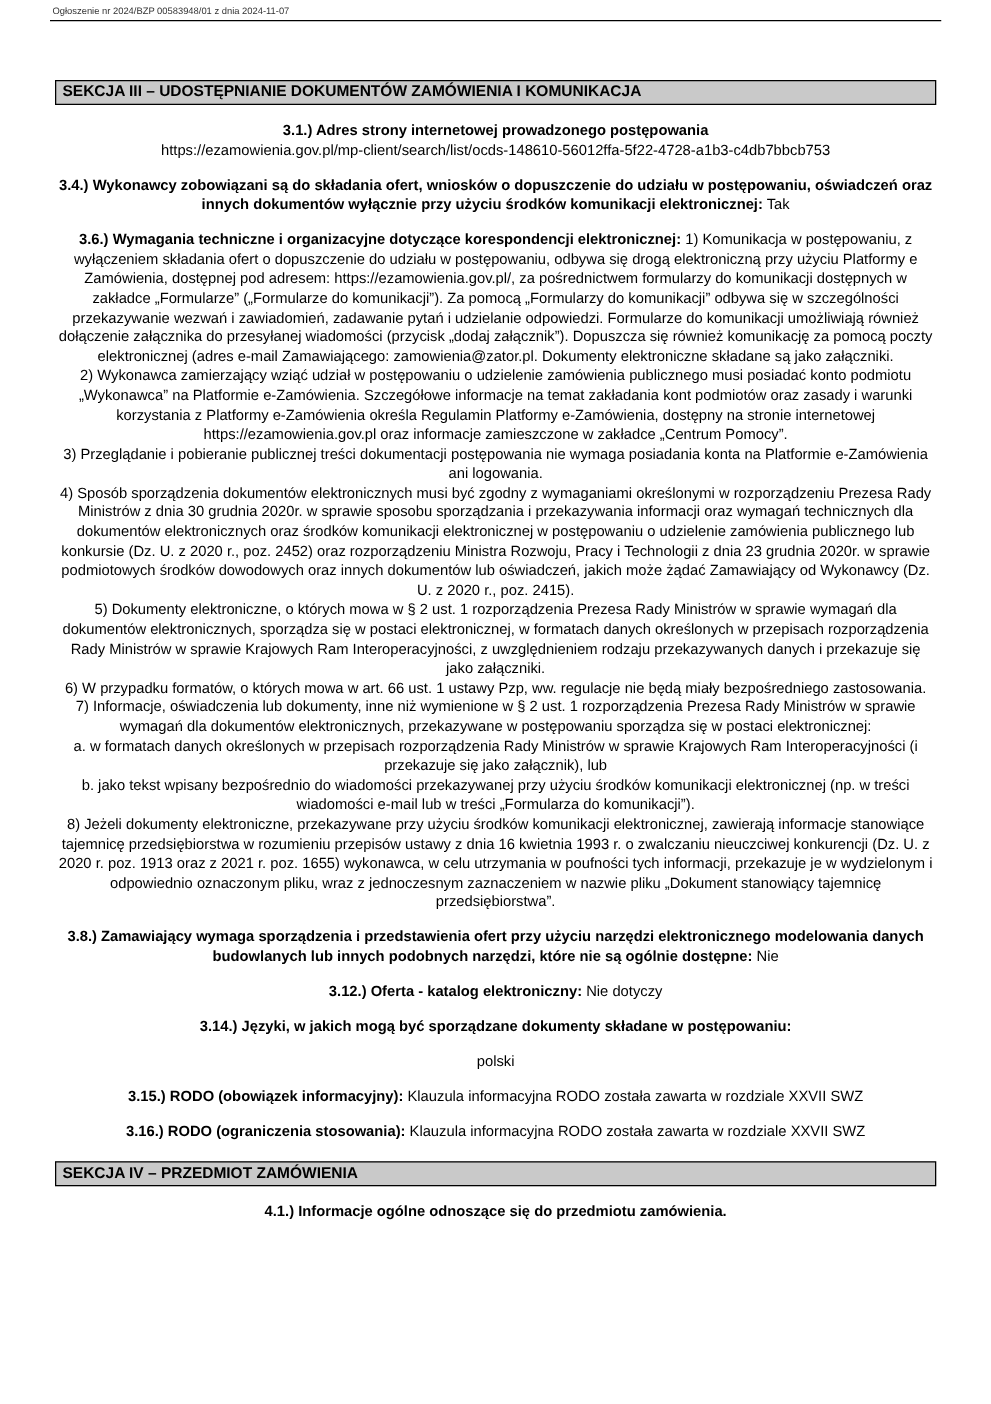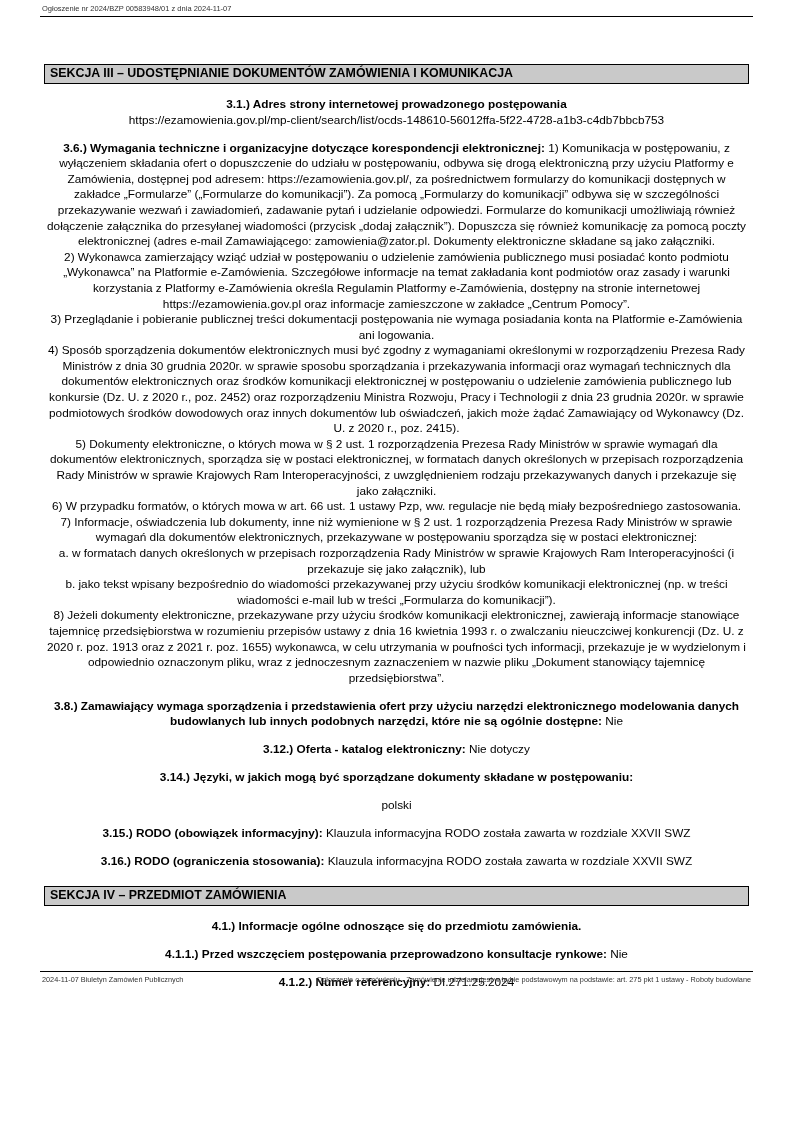--- a/index.html
+++ b/index.html
@@ -45,20 +45,21 @@
 
   <div class="page-header">
     <div class="notice-line">Ogłoszenie nr 2024/BZP 00583948/01 z dnia 2024-11-07</div>
     <hr class="rule">
   </div>
 
   <div class="doc-body">
       <div class="section-bar"><span>SEKCJA III – UDOSTĘPNIANIE DOKUMENTÓW ZAMÓWIENIA I KOMUNIKACJA</span></div>
       <p class="field label-line"><b>3.1.) Adres strony internetowej prowadzonego postępowania</b></p>
       <p class="field value-line"><span>https://ezamowienia.gov.pl/mp-client/search/list/ocds-148610-56012ffa-5f22-4728-a1b3-c4db7bbcb753</span></p>
+      <p class="field"><b>3.4.) Wykonawcy zobowiązani są do składania ofert, wniosków o dopuszczenie do udziału w postępowaniu, oświadczeń oraz innych dokumentów wyłącznie przy użyciu środków komunikacji elektronicznej:</b> <span>Tak</span></p>
       <p class="field"><b>3.6.) Wymagania techniczne i organizacyjne dotyczące korespondencji elektronicznej:</b> <span class="prewrap">1) Komunikacja w postępowaniu, z wyłączeniem składania ofert o dopuszczenie do udziału w postępowaniu, odbywa się drogą elektroniczną przy użyciu Platformy e Zamówienia, dostępnej pod adresem: https://ezamowienia.gov.pl/, za pośrednictwem formularzy do komunikacji dostępnych w zakładce „Formularze” („Formularze do komunikacji”). Za pomocą „Formularzy do komunikacji” odbywa się w szczególności przekazywanie wezwań i zawiadomień, zadawanie pytań i udzielanie odpowiedzi. Formularze do komunikacji umożliwiają również dołączenie załącznika do przesyłanej wiadomości (przycisk „dodaj załącznik”). Dopuszcza się również komunikację za pomocą poczty elektronicznej (adres e-mail Zamawiającego: zamowienia@zator.pl. Dokumenty elektroniczne składane są jako załączniki.
 2) Wykonawca zamierzający wziąć udział w postępowaniu o udzielenie zamówienia publicznego musi posiadać konto podmiotu „Wykonawca” na Platformie e-Zamówienia. Szczegółowe informacje na temat zakładania kont podmiotów oraz zasady i warunki korzystania z Platformy e-Zamówienia określa Regulamin Platformy e-Zamówienia, dostępny na stronie internetowej https://ezamowienia.gov.pl oraz informacje zamieszczone w zakładce „Centrum Pomocy”.
 3) Przeglądanie i pobieranie publicznej treści dokumentacji postępowania nie wymaga posiadania konta na Platformie e-Zamówienia ani logowania.
 4) Sposób sporządzenia dokumentów elektronicznych musi być zgodny z wymaganiami określonymi w rozporządzeniu Prezesa Rady Ministrów z dnia 30 grudnia 2020r. w sprawie sposobu sporządzania i przekazywania informacji oraz wymagań technicznych dla dokumentów elektronicznych oraz środków komunikacji elektronicznej w postępowaniu o udzielenie zamówienia publicznego lub konkursie (Dz. U. z 2020 r., poz. 2452) oraz rozporządzeniu Ministra Rozwoju, Pracy i Technologii z dnia 23 grudnia 2020r. w sprawie podmiotowych środków dowodowych oraz innych dokumentów lub oświadczeń, jakich może żądać Zamawiający od Wykonawcy (Dz. U. z 2020 r., poz. 2415).
 5) Dokumenty elektroniczne, o których mowa w § 2 ust. 1 rozporządzenia Prezesa Rady Ministrów w sprawie wymagań dla dokumentów elektronicznych, sporządza się w postaci elektronicznej, w formatach danych określonych w przepisach rozporządzenia Rady Ministrów w sprawie Krajowych Ram Interoperacyjności, z uwzględnieniem rodzaju przekazywanych danych i przekazuje się
 jako załączniki.
 6) W przypadku formatów, o których mowa w art. 66 ust. 1 ustawy Pzp, ww. regulacje nie będą miały bezpośredniego zastosowania.
 7) Informacje, oświadczenia lub dokumenty, inne niż wymienione w § 2 ust. 1 rozporządzenia Prezesa Rady Ministrów w sprawie wymagań dla dokumentów elektronicznych, przekazywane w postępowaniu sporządza się w postaci elektronicznej:
 a. w formatach danych określonych w przepisach rozporządzenia Rady Ministrów w sprawie Krajowych Ram Interoperacyjności (i przekazuje się jako załącznik), lub
 b. jako tekst wpisany bezpośrednio do wiadomości przekazywanej przy użyciu środków komunikacji elektronicznej (np. w treści wiadomości e-mail lub w treści „Formularza do komunikacji”).
@@ -69,21 +70,14 @@
       <p class="field"><span>polski</span></p>
       <p class="field"><b>3.15.) RODO (obowiązek informacyjny):</b> <span>Klauzula informacyjna RODO została zawarta w rozdziale XXVII SWZ</span></p>
       <p class="field"><b>3.16.) RODO (ograniczenia stosowania):</b> <span>Klauzula informacyjna RODO została zawarta w rozdziale XXVII SWZ</span></p>
       <div class="section-bar"><span>SEKCJA IV – PRZEDMIOT ZAMÓWIENIA</span></div>
       <p class="field"><b>4.1.) Informacje ogólne odnoszące się do przedmiotu zamówienia.</b></p>
       <p class="field"><b>4.1.1.) Przed wszczęciem postępowania przeprowadzono konsultacje rynkowe:</b> <span>Nie</span></p>
       <p class="field"><b>4.1.2.) Numer referencyjny:</b> <span>DI.271.25.2024</span></p>
       <p class="field"><b>4.1.3.) Rodzaj zamówienia:</b> <span>Roboty budowlane</span></p>
     </div>
 
-  <div class="page-footer">
-    <hr class="rule">
-    <div class="footer-row">
-      <span>2024-11-07 Biuletyn Zamówień Publicznych</span>
-      <span>Ogłoszenie o zamówieniu - Zamówienie udzielane jest w trybie podstawowym na podstawie: art. 275 pkt 1 ustawy - Roboty budowlane</span>
-    </div>
-  </div>
 
 </div>
 
 </body></html>

